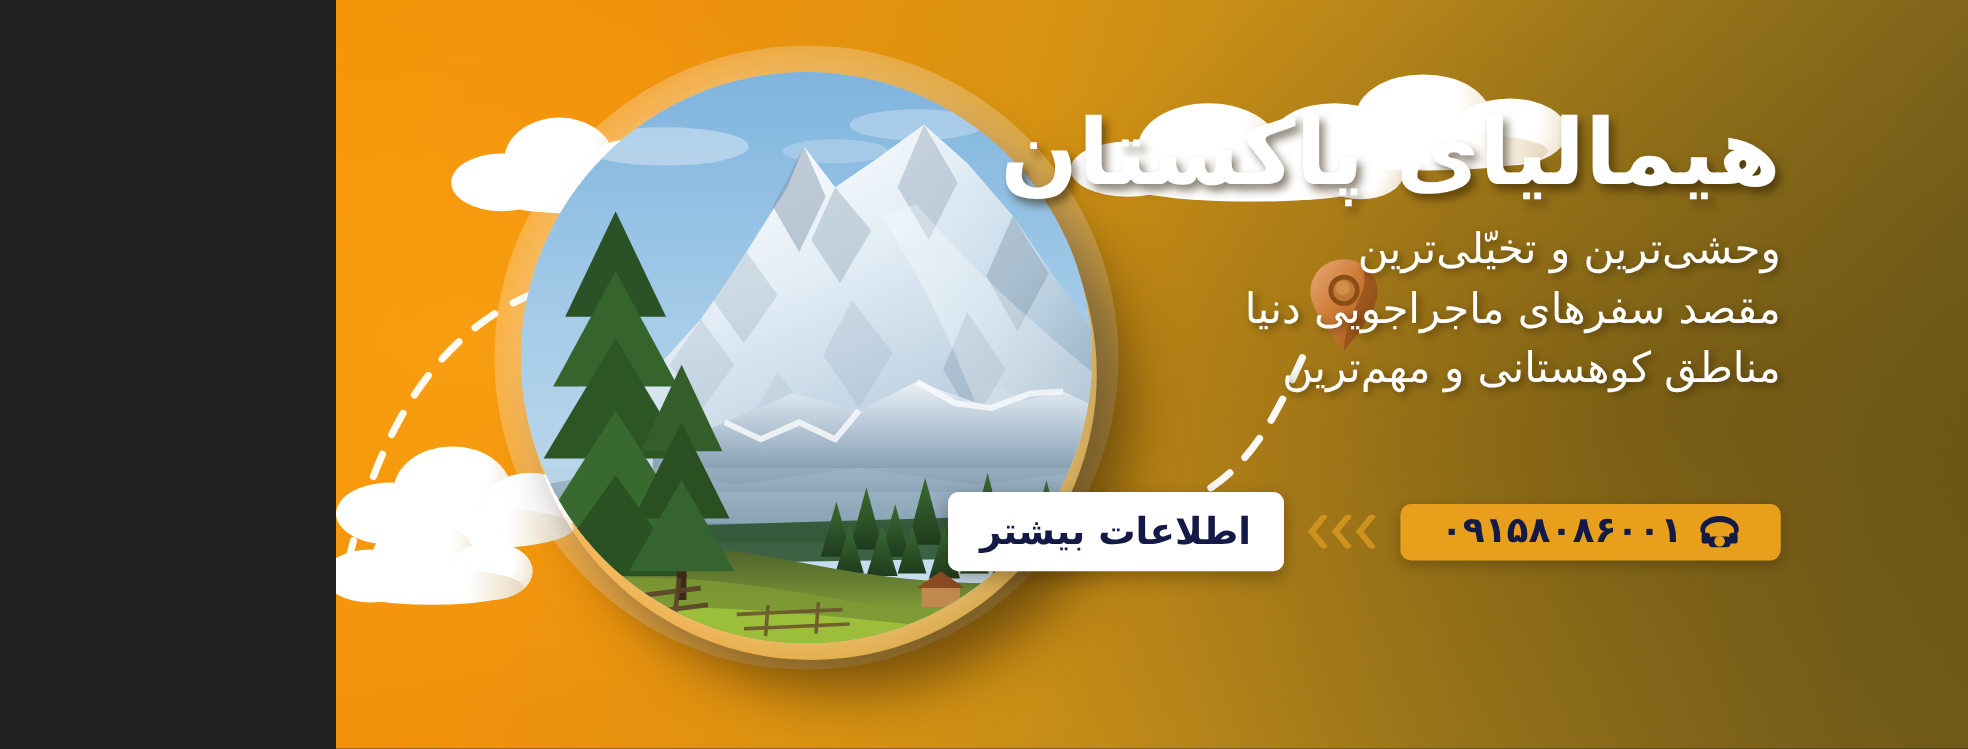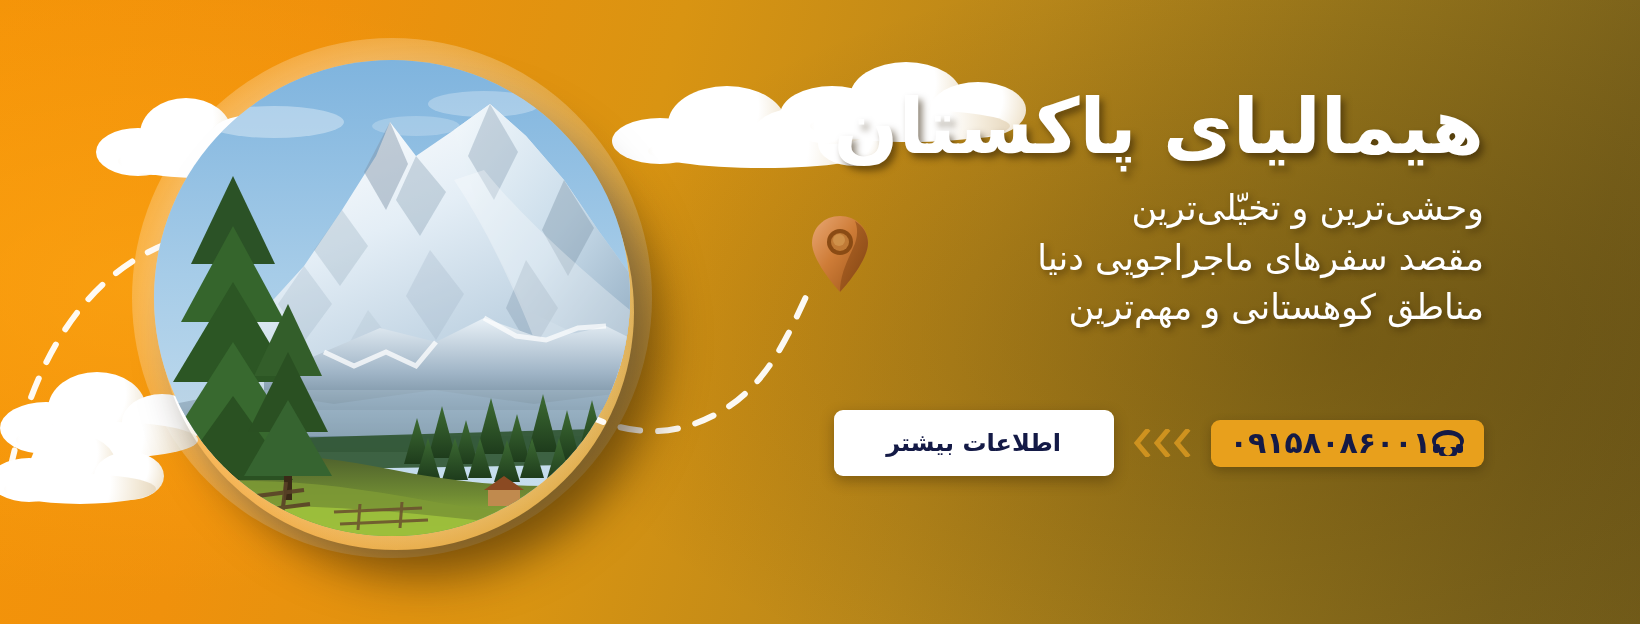--- a/index.html
+++ b/index.html
@@ -1,18 +1,18 @@
 <!DOCTYPE html>
 <html lang="fa" dir="rtl"><head>
 <meta charset="utf-8">
 <style>
   html,body{margin:0;padding:0;background:#222;}
   #banner{
     position:relative;
-    width:1640px;height:624px;
+    width:1360px;height:624px;
     overflow:hidden;
     font-family:"DejaVu Sans","Liberation Sans",sans-serif;
     background:linear-gradient(105deg,#F59408 0%,#F0910C 18%,#D99412 38%,#B8871A 58%,#96751B 76%,#7C631B 92%,#745D1A 100%);
   }
   
   .bg-glow{
     position:absolute;inset:0;
     background:radial-gradient(ellipse 55% 80% at 8% 46%, rgba(255,168,20,.55) 0%, rgba(255,160,16,0) 62%);
     pointer-events:none;
   }
@@ -73,34 +73,34 @@
 
   
   .action-row{
     position:absolute;right:156px;top:410px;
     display:flex;align-items:center;flex-direction:row-reverse;gap:0;
     direction:rtl;
   }
   .cta{
     display:flex;align-items:center;justify-content:center;
     width:280px;height:66px;background:#ffffff;border-radius:9px;
-    color:#141A46;font-size:24px;font-weight:700;
+    color:#141A46;font-size:31px;font-weight:700;
     box-shadow:0 5px 14px rgba(40,26,4,.35);
     cursor:pointer;user-select:none;
   }
   .chevrons{
     display:flex;align-items:center;gap:3px;
     margin:0 20px;
   }
   .chev{
     width:17px;height:28px;
   }
   .phone-badge{
-    display:flex;align-items:center;
-    height:47px;padding:0 19px;border-radius:9px;
+    display:flex;align-items:center;gap:14px;
+    height:47px;padding:0 34px;border-radius:9px;
     background:#E8A01C;
     box-shadow:0 4px 11px rgba(40,26,4,.30);
     cursor:pointer;
   }
   .phone-num{
     color:#141A46;font-size:30px;font-weight:700;line-height:1;
     letter-spacing:.5px;direction:ltr;
   }
   .phone-ico{width:34px;height:28px;flex:none;}
 </style>

